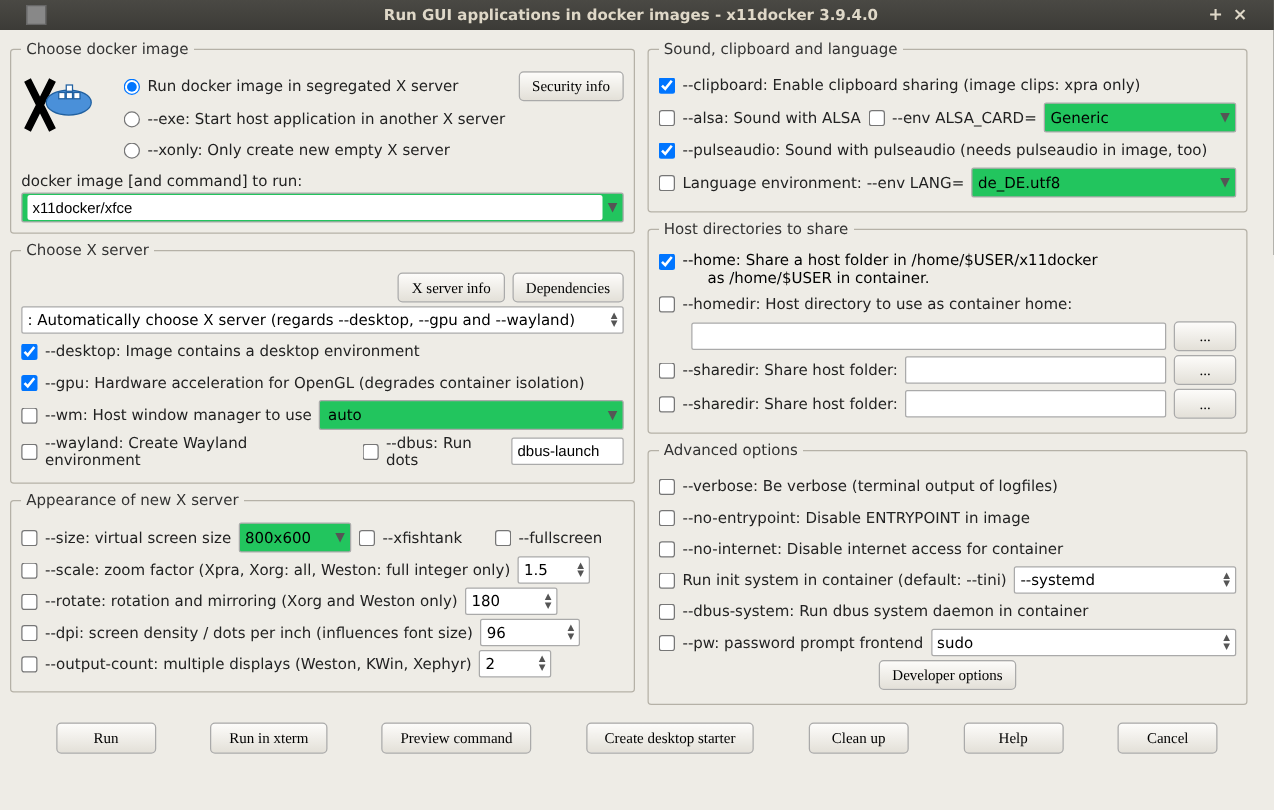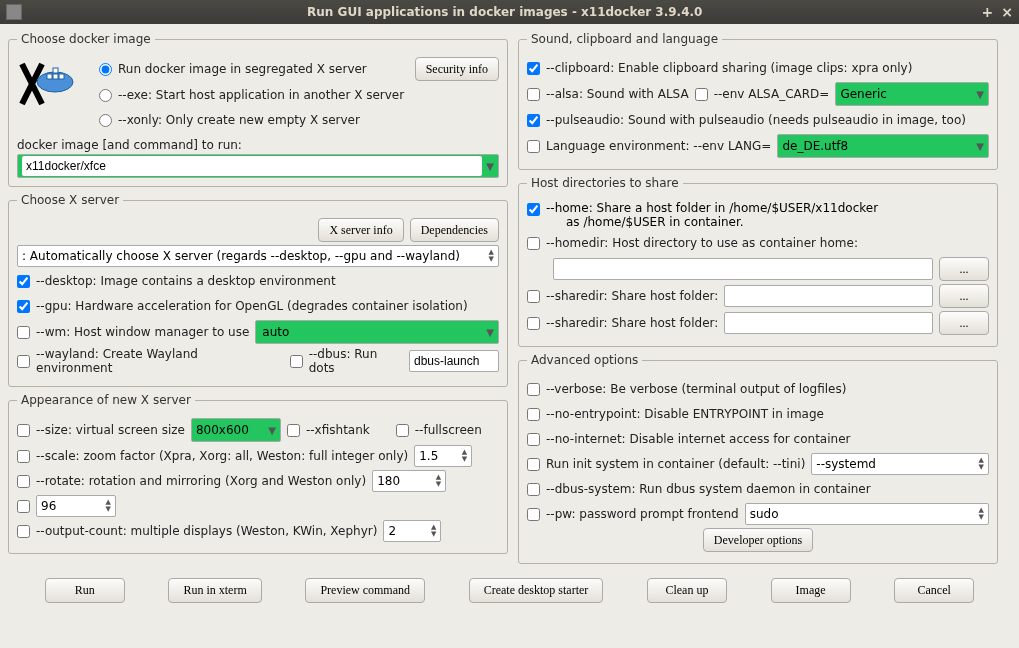--- a/index.html
+++ b/index.html
@@ -1,17 +1,17 @@
 <!DOCTYPE html>
 <html><head>
 <meta charset="utf-8">
 <style>
 * { box-sizing: border-box; margin: 0; padding: 0; }
 body { font-family: "DejaVu Sans", Arial, sans-serif; font-size: 12px; background: #3c3b37; width: 1019px; height: 648px; overflow: hidden; }
-.titlebar { background: linear-gradient(to bottom, #4a4944, #3c3b37); height: 24px; display: flex; align-items: center; padding: 0 6px; color: #dfd8c8; }
+.titlebar { background: linear-gradient(to bottom, #4a4944, #3c3b37); height: 24px; display: flex; align-items: center; padding: 0 21px; color: #dfd8c8; }
 .titlebar .app-icon { width: 16px; height: 16px; background: #888; border: 1px solid #666; margin-right: 6px; }
 .titlebar .title { flex: 1; text-align: center; font-weight: bold; font-size: 12px; }
 .titlebar .win-btns { display: flex; gap: 8px; font-size: 14px; font-weight: bold; }
 .content { background: #eeece6; padding: 8px; height: 624px; }
 .columns { display: flex; gap: 10px; }
 .col { width: 500px; }
 fieldset { border: 1px solid #b5b1a7; border-radius: 3px; padding: 8px; margin-bottom: 6px; }
 legend { padding: 0 4px; color: #333; }
 .row { display: flex; align-items: center; gap: 6px; margin: 3px 0; min-height: 22px; }
 input[type="checkbox"], input[type="radio"] { width: 13px; height: 13px; }
@@ -159,20 +159,21 @@
   <div class="spinner" style="width:74px">
     <span>180</span>
     <div class="arrows">
                 <span>▲</span>
                 <span>▼</span>
               </div>
   </div>
 </div>
 <div class="row">
   <input type="checkbox" style="">
+  <span class="lbl">--dpi: screen density / dots per inch (influences font size)</span>
   <div class="spinner" style="width:80px">
     <span>96</span>
     <div class="arrows">
                 <span>▲</span>
                 <span>▼</span>
               </div>
   </div>
 </div>
 <div class="row">
   <input type="checkbox" style="">
@@ -300,17 +301,17 @@
 
 </div>
 </div>
 
 <div class="bottom-buttons">
   <button>Run</button>
   <button>Run in xterm</button>
   <button>Preview command</button>
   <button>Create desktop starter</button>
   <button>Clean up</button>
-  <button>Image</button>
+  <button>Help</button>
   <button>Cancel</button>
 </div>
 
 </div>
 
 </body></html>

